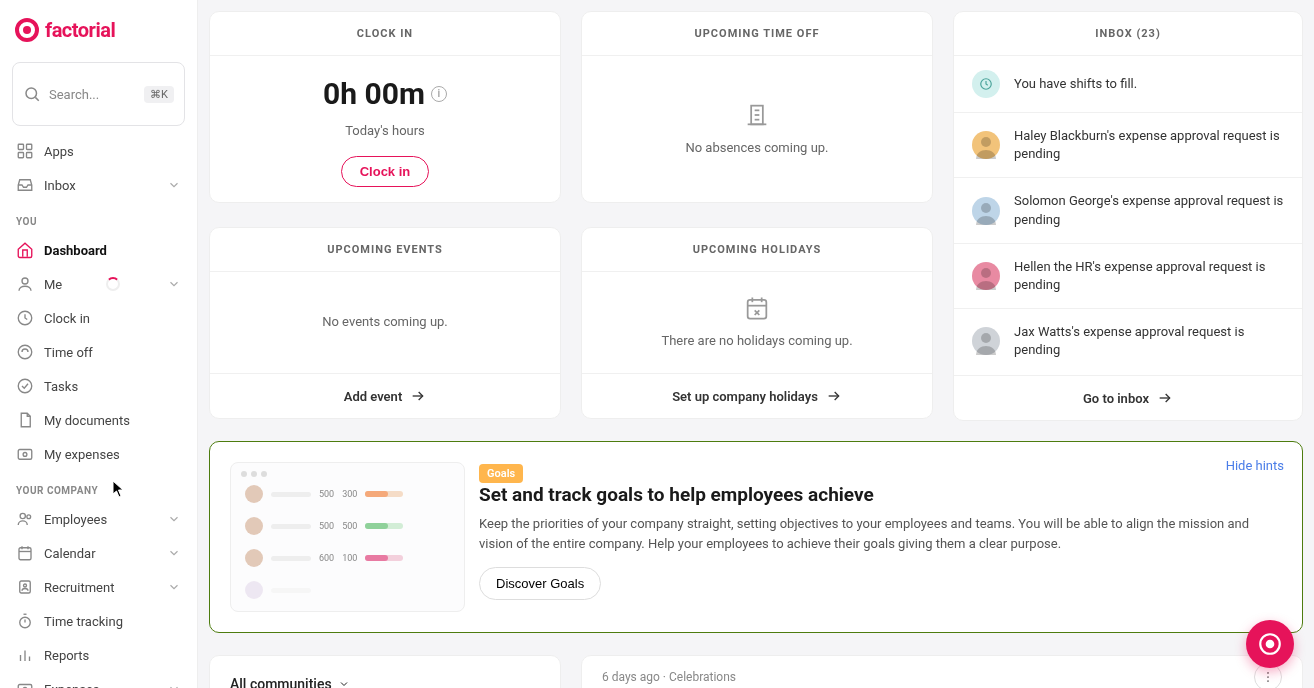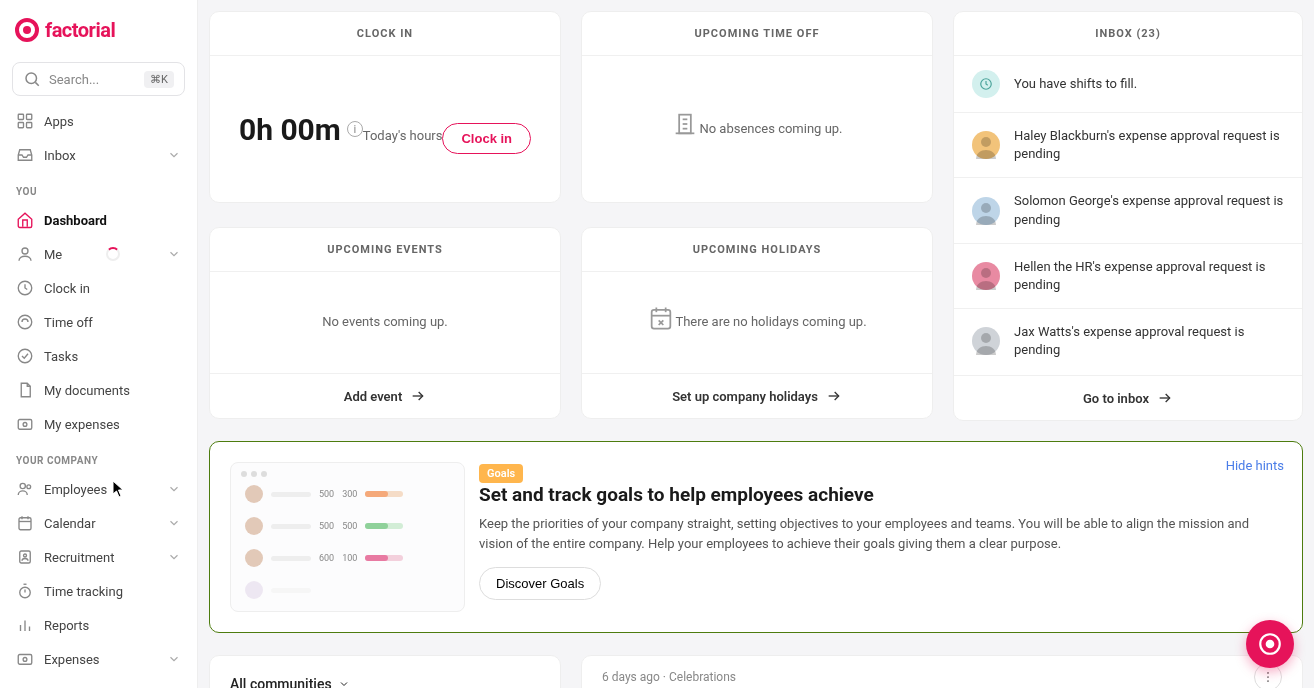--- a/index.html
+++ b/index.html
@@ -36,21 +36,21 @@
 }
 .logo-mark::after {
   content: ''; position: absolute; width: 8px; height: 8px;
   background: #e6135a; border-radius: 50%; top: 4px; left: 4px;
 }
 .logo-text { color: #e6135a; font-weight: 700; font-size: 20px; letter-spacing: -0.5px; }
 .search {
   margin: 8px 12px;
   border: 1px solid #e3e3e6;
   border-radius: 8px;
-  padding: 7px 10px;
+  padding: 22px 10px;
   display: flex;
   align-items: center;
   gap: 8px;
   color: #888;
   font-size: 13px;
 }
 .search-kbd {
   margin-left: auto;
   background: #f0f0f2;
   border-radius: 4px;
@@ -122,21 +122,21 @@
   font-size: 11px;
   font-weight: 700;
   letter-spacing: 1px;
   color: #666;
   padding: 15px;
   border-bottom: 1px solid #f0f0f0;
 }
 .card-body {
   flex: 1;
   display: flex;
-  flex-direction: row;
+  flex-direction: column;
   align-items: center;
   justify-content: center;
   padding: 20px;
   color: #555;
 }
 .clock-time {
   font-size: 30px;
   font-weight: 700;
   color: #1a1a1a;
   display: flex;

